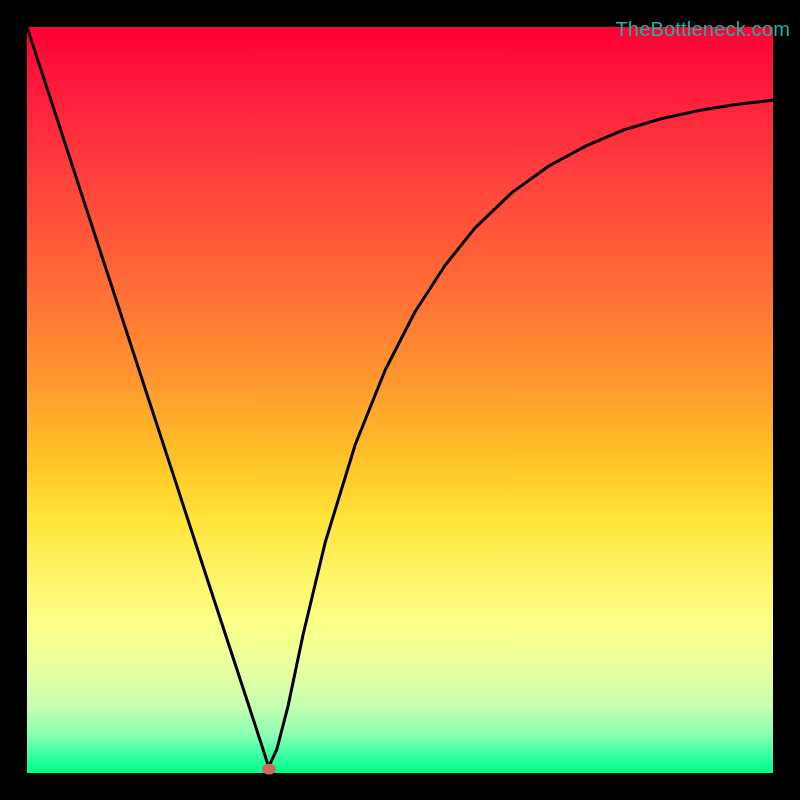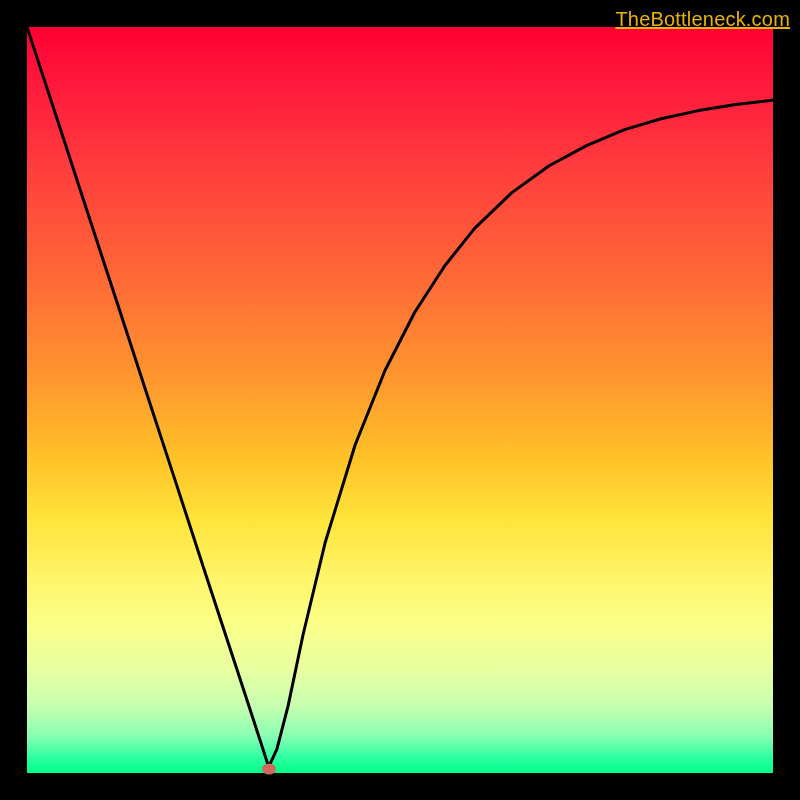--- a/index.html
+++ b/index.html
@@ -45,28 +45,27 @@
   svg.curve {
     position: absolute;
     left: 27px;
     top: 27px;
     width: 746px;
     height: 746px;
     display: block;
   }
   .watermark {
     position: absolute;
-    top: 8px;
+    top: 18px;
     right: 10px;
-    color: #eab308;
+    color: #14b8a6;
     font-family: Arial, Helvetica, sans-serif;
     font-size: 20px;
     letter-spacing: 0.2px;
     user-select: none;
-    text-decoration: underline;
   }
   .min-dot {
     position: absolute;
     width: 14px;
     height: 11px;
     border-radius: 50%;
     background: #cc6a5e;
     transform: translate(-50%, -50%);
   }
 </style>

